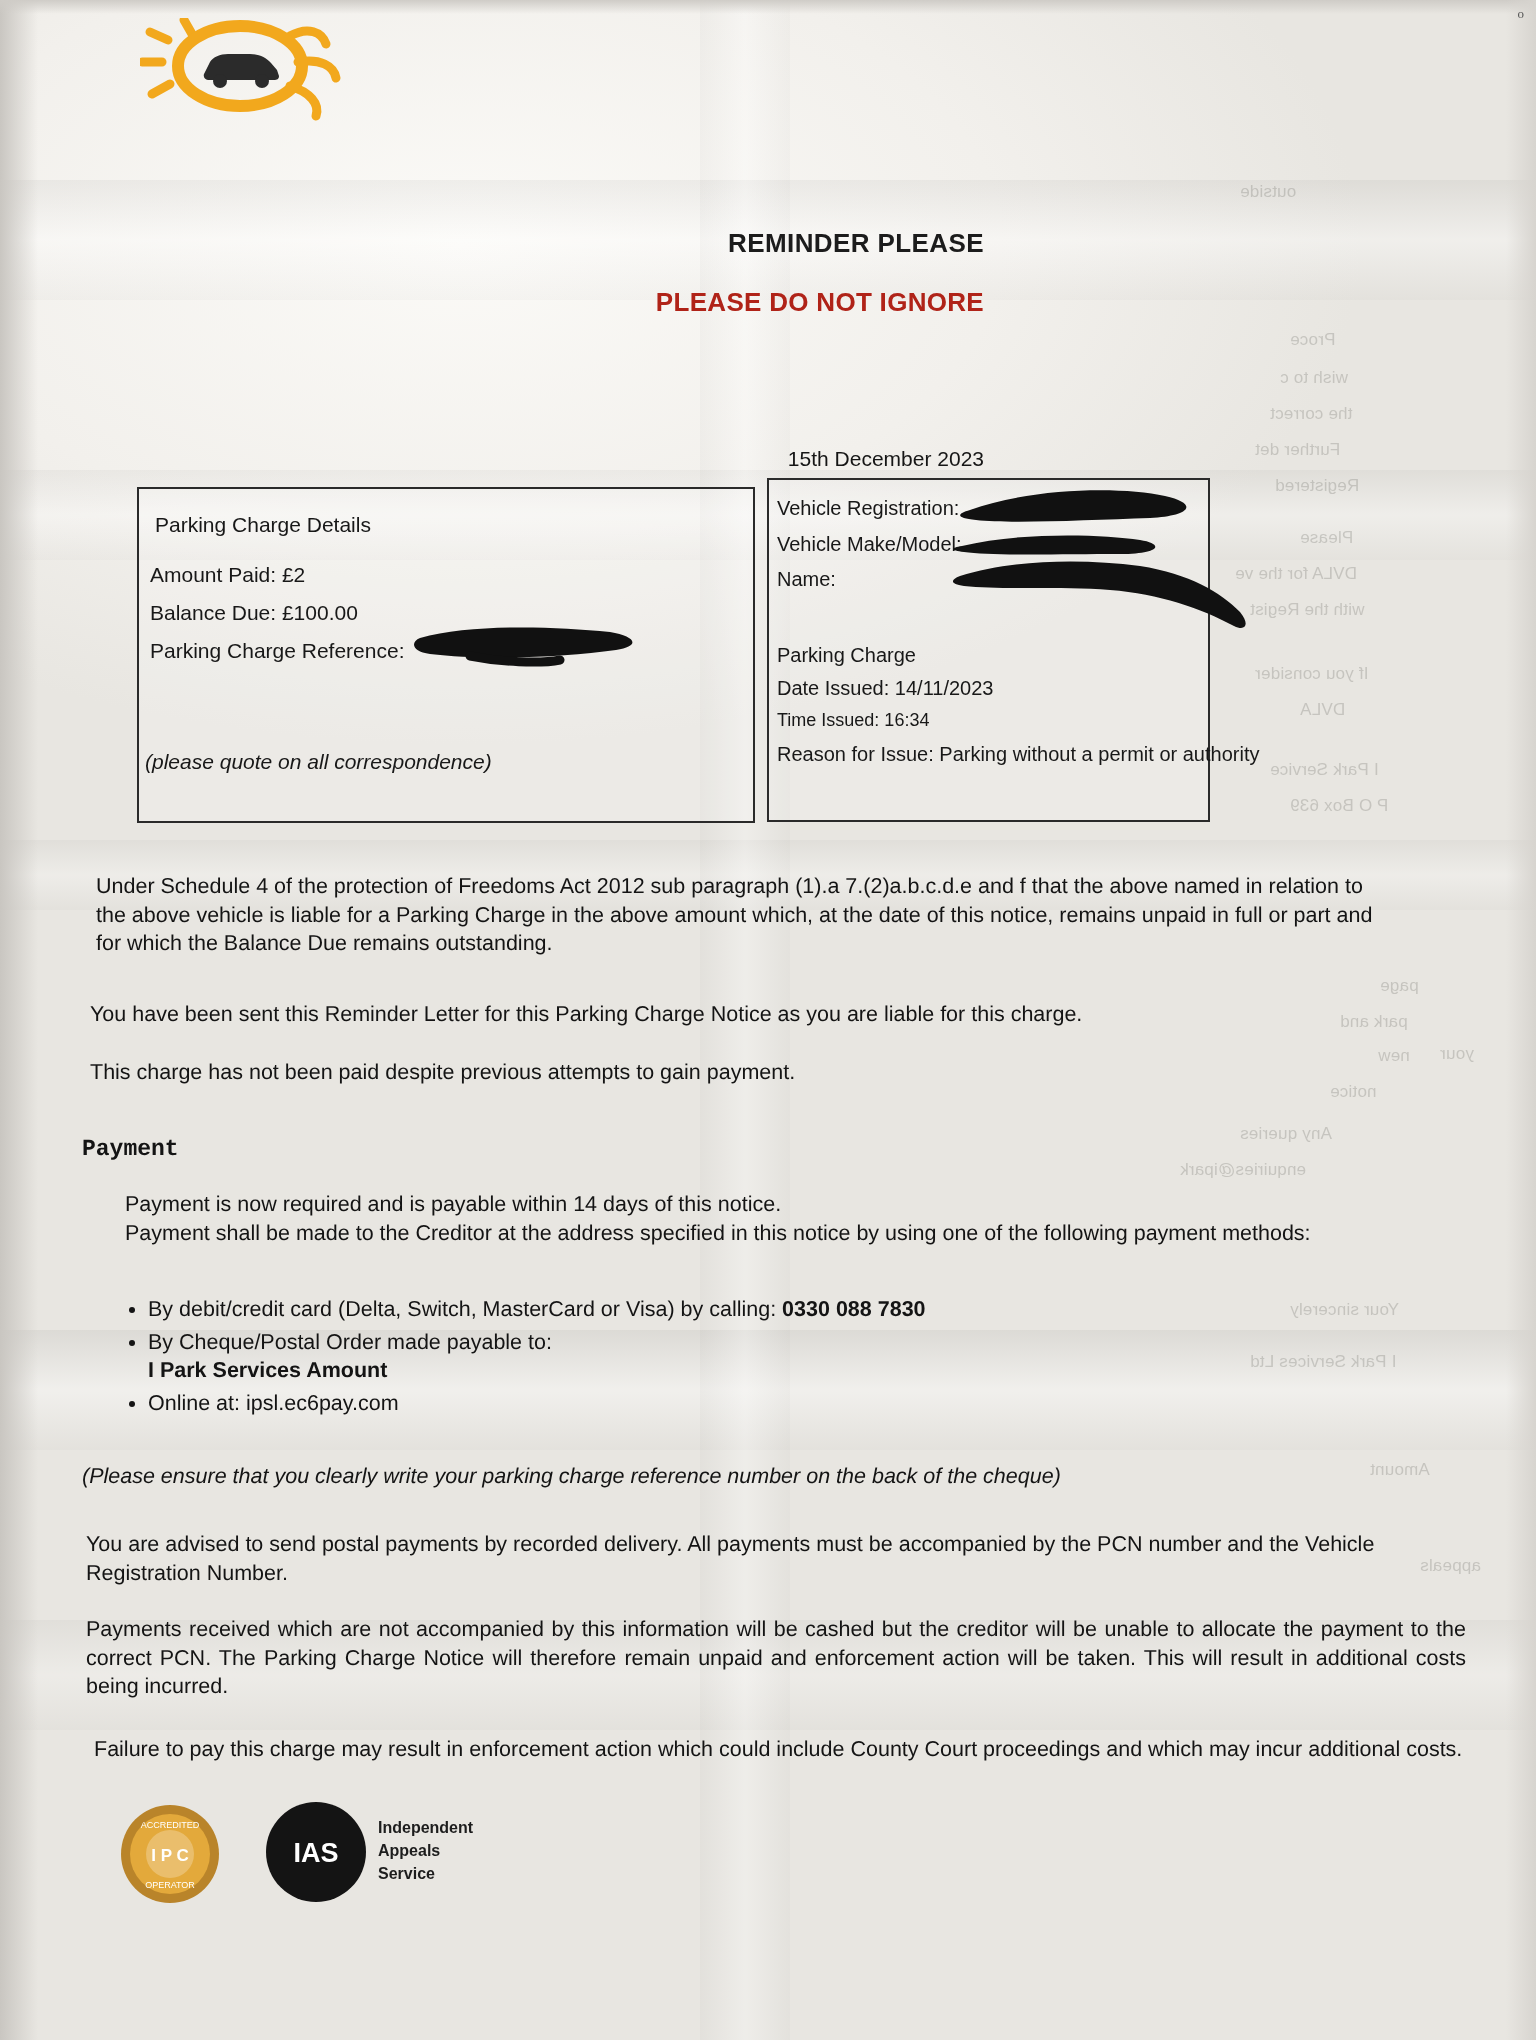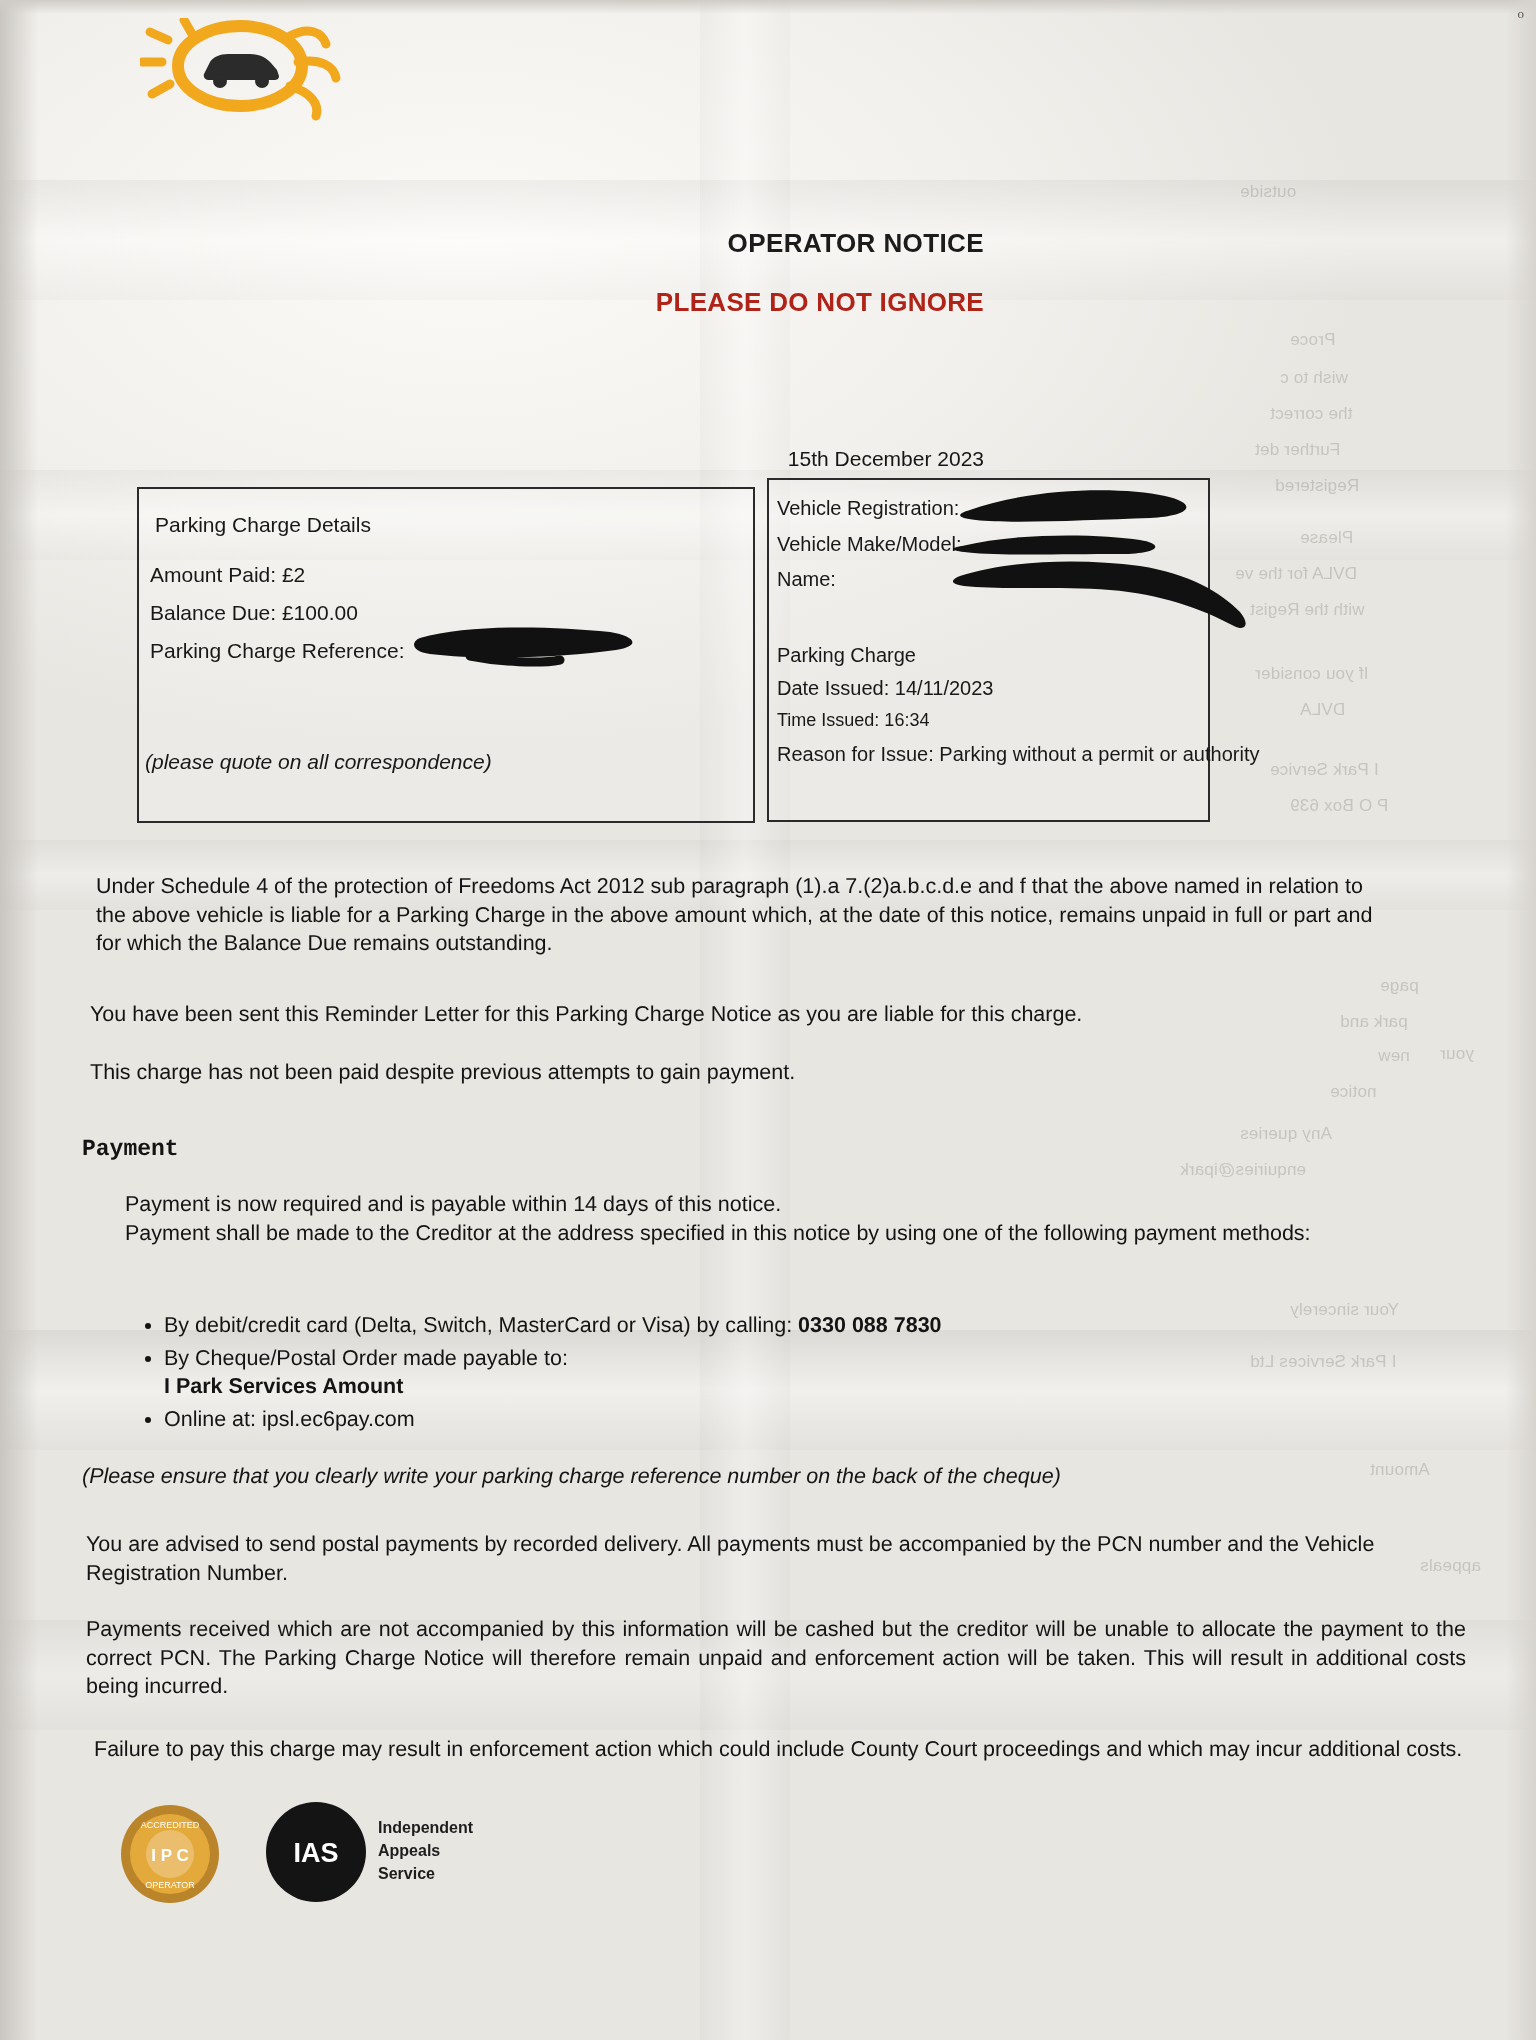--- a/index.html
+++ b/index.html
@@ -130,21 +130,21 @@
   .p2 { left: 90px; top: 1000px; width: 1300px; }
   .p3 { left: 90px; top: 1058px; width: 1300px; }
   .payment-h { left: 82px; top: 1134px; font-size: 23px; font-weight: bold; font-family: Liberation Mono, monospace; }
   .p4 { left: 82px; top: 1190px; width: 1340px; }
   .bullets { left: 118px; top: 1295px; width: 1320px; }
   .p5 { left: 82px; top: 1462px; width: 1340px; font-style: italic; }
   .p6 { left: 86px; top: 1530px; width: 1340px; }
   .p7 { left: 86px; top: 1615px; width: 1380px; text-align: justify; }
   .p8 { left: 94px; top: 1735px; width: 1390px; }
 
-  ul.paylist { margin: 16px; padding-left: 30px; }
+  ul.paylist { margin: 0; padding-left: 30px; }
   ul.paylist li { margin: 0 0 4px 0; }
   .b { font-weight: bold; }
 
   
   .ipc-badge {
     position: absolute; left: 118px; top: 1802px; width: 104px; height: 104px;
   }
   .ias-badge { position: absolute; left: 264px; top: 1800px; width: 104px; height: 104px; }
   .ias-text {
     position: absolute; left: 378px; top: 1816px;
@@ -207,21 +207,21 @@
         </g>
         <ellipse cx="100" cy="48" rx="62" ry="40" fill="none" stroke="#f2a81d" stroke-width="12"></ellipse>
         <g fill="#2b2b2b">
           <path d="M64 56 L70 44 C73 39 80 36 88 36 L110 36 C118 36 126 39 131 45 L137 52 L139 58 C139 61 137 62 134 62 L68 62 C65 62 63 59 64 56 Z"></path>
         </g>
         <circle cx="80" cy="63" r="7" fill="#2b2b2b"></circle>
         <circle cx="122" cy="63" r="7" fill="#2b2b2b"></circle>
       </svg>
     </div>
 
-    <div class="reminder-title">OPERATOR NOTICE</div>
+    <div class="reminder-title">REMINDER PLEASE</div>
     <div class="do-not-ignore">PLEASE DO NOT IGNORE</div>
     <div class="date">15th December 2023</div>
 
     <div class="box box-left"></div>
     <div class="bl-title">Parking Charge Details</div>
     <div class="bl-l1">Amount Paid: £2</div>
     <div class="bl-l2">Balance Due: £100.00</div>
     <div class="bl-l3">Parking Charge Reference:</div>
     <div class="bl-note">(please quote on all correspondence)</div>
 

